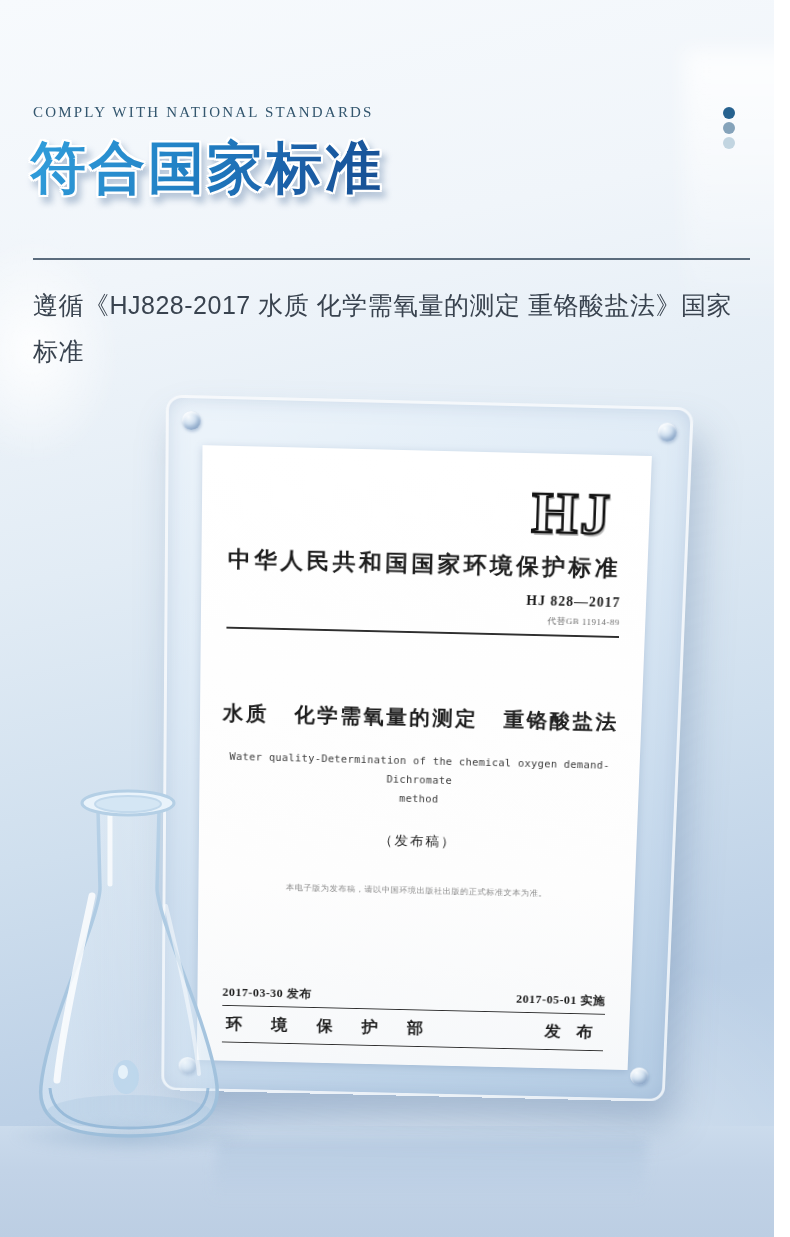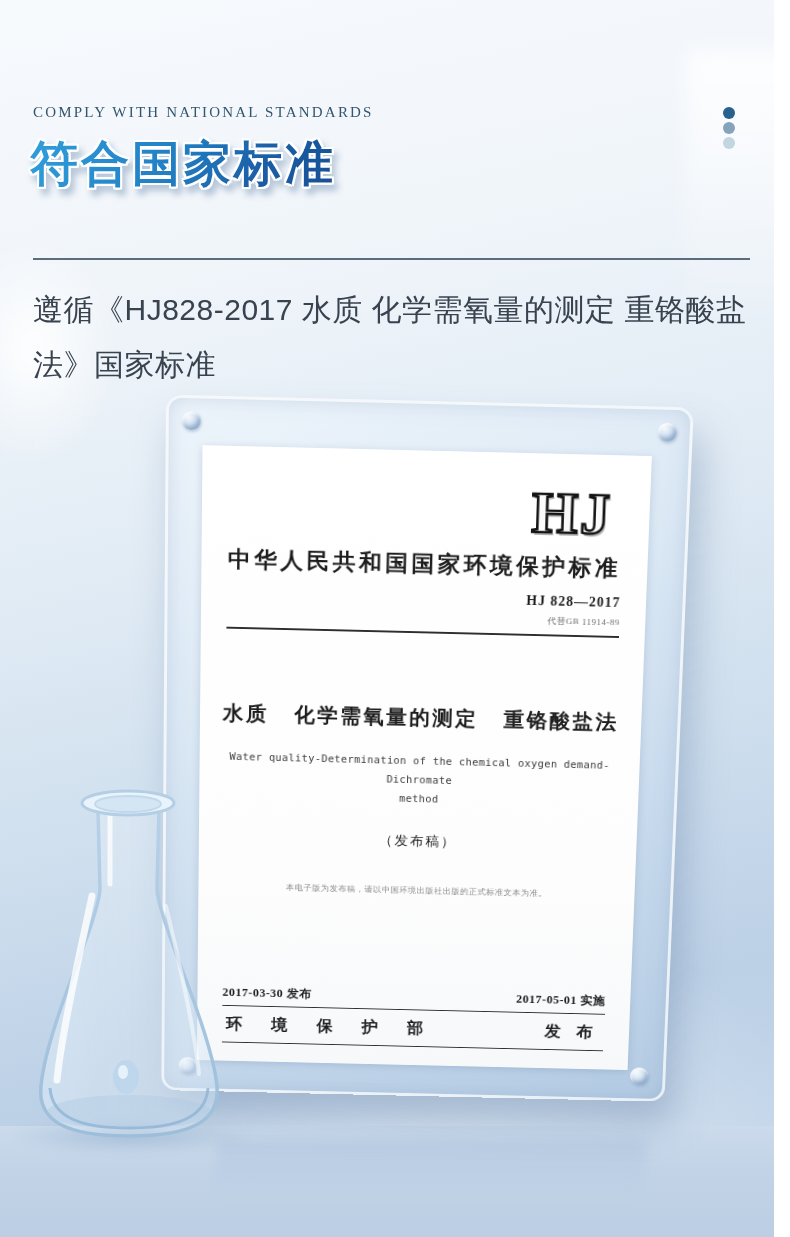--- a/index.html
+++ b/index.html
@@ -27,33 +27,33 @@
 
   
   .eyebrow{
     position:absolute; left:33px; top:104px;
     font-family:"Liberation Serif","DejaVu Serif",serif;
     font-size:15px; letter-spacing:2.2px; color:#33566e;
   }
   .heading{
     position:absolute; left:30px; top:138px;
     font-family:"Liberation Serif","DejaVu Serif",serif;
-    font-weight:900; font-size:48px; line-height:1.1; letter-spacing:3px;
+    font-weight:900; font-size:56px; line-height:1.1; letter-spacing:3px;
     background:linear-gradient(115deg,#2f9bd9 5%,#2180c4 45%,#1b5ea6 75%,#174f92 100%);
     -webkit-background-clip:text; background-clip:text; color:transparent;
     filter:drop-shadow(2px 0 0 #fff) drop-shadow(-2px 0 0 #fff)
            drop-shadow(0 2px 0 #fff) drop-shadow(0 -2px 0 #fff)
            drop-shadow(4px 6px 3px rgba(110,140,175,.45));
   }
   .dots{ position:absolute; right:39px; top:107px; display:flex; flex-direction:column; gap:3px; }
   .dot{ width:12px; height:12px; border-radius:50%; }
   .divider{ position:absolute; left:33px; top:258px; width:717px; height:2px; background:#5b6c7d; }
   .desc{
     position:absolute; left:33px; top:283px; width:720px;
-    font-size:30px; line-height:1.82; color:#39434f; letter-spacing:0.5px;
+    font-size:25px; line-height:1.82; color:#39434f; letter-spacing:0.5px;
   }
 
   
   .table-surface{
     position:absolute; left:0; top:1126px; width:790px; height:111px; z-index:1;
     background:linear-gradient(180deg,#cbdbec 0%,#c2d3e7 40%,#bccee3 100%);
   }
   .frame-reflection{
     position:absolute; left:215px; top:1140px; width:430px; height:60px; z-index:1;
     background:linear-gradient(180deg, rgba(173,196,221,.55), rgba(173,196,221,0));

